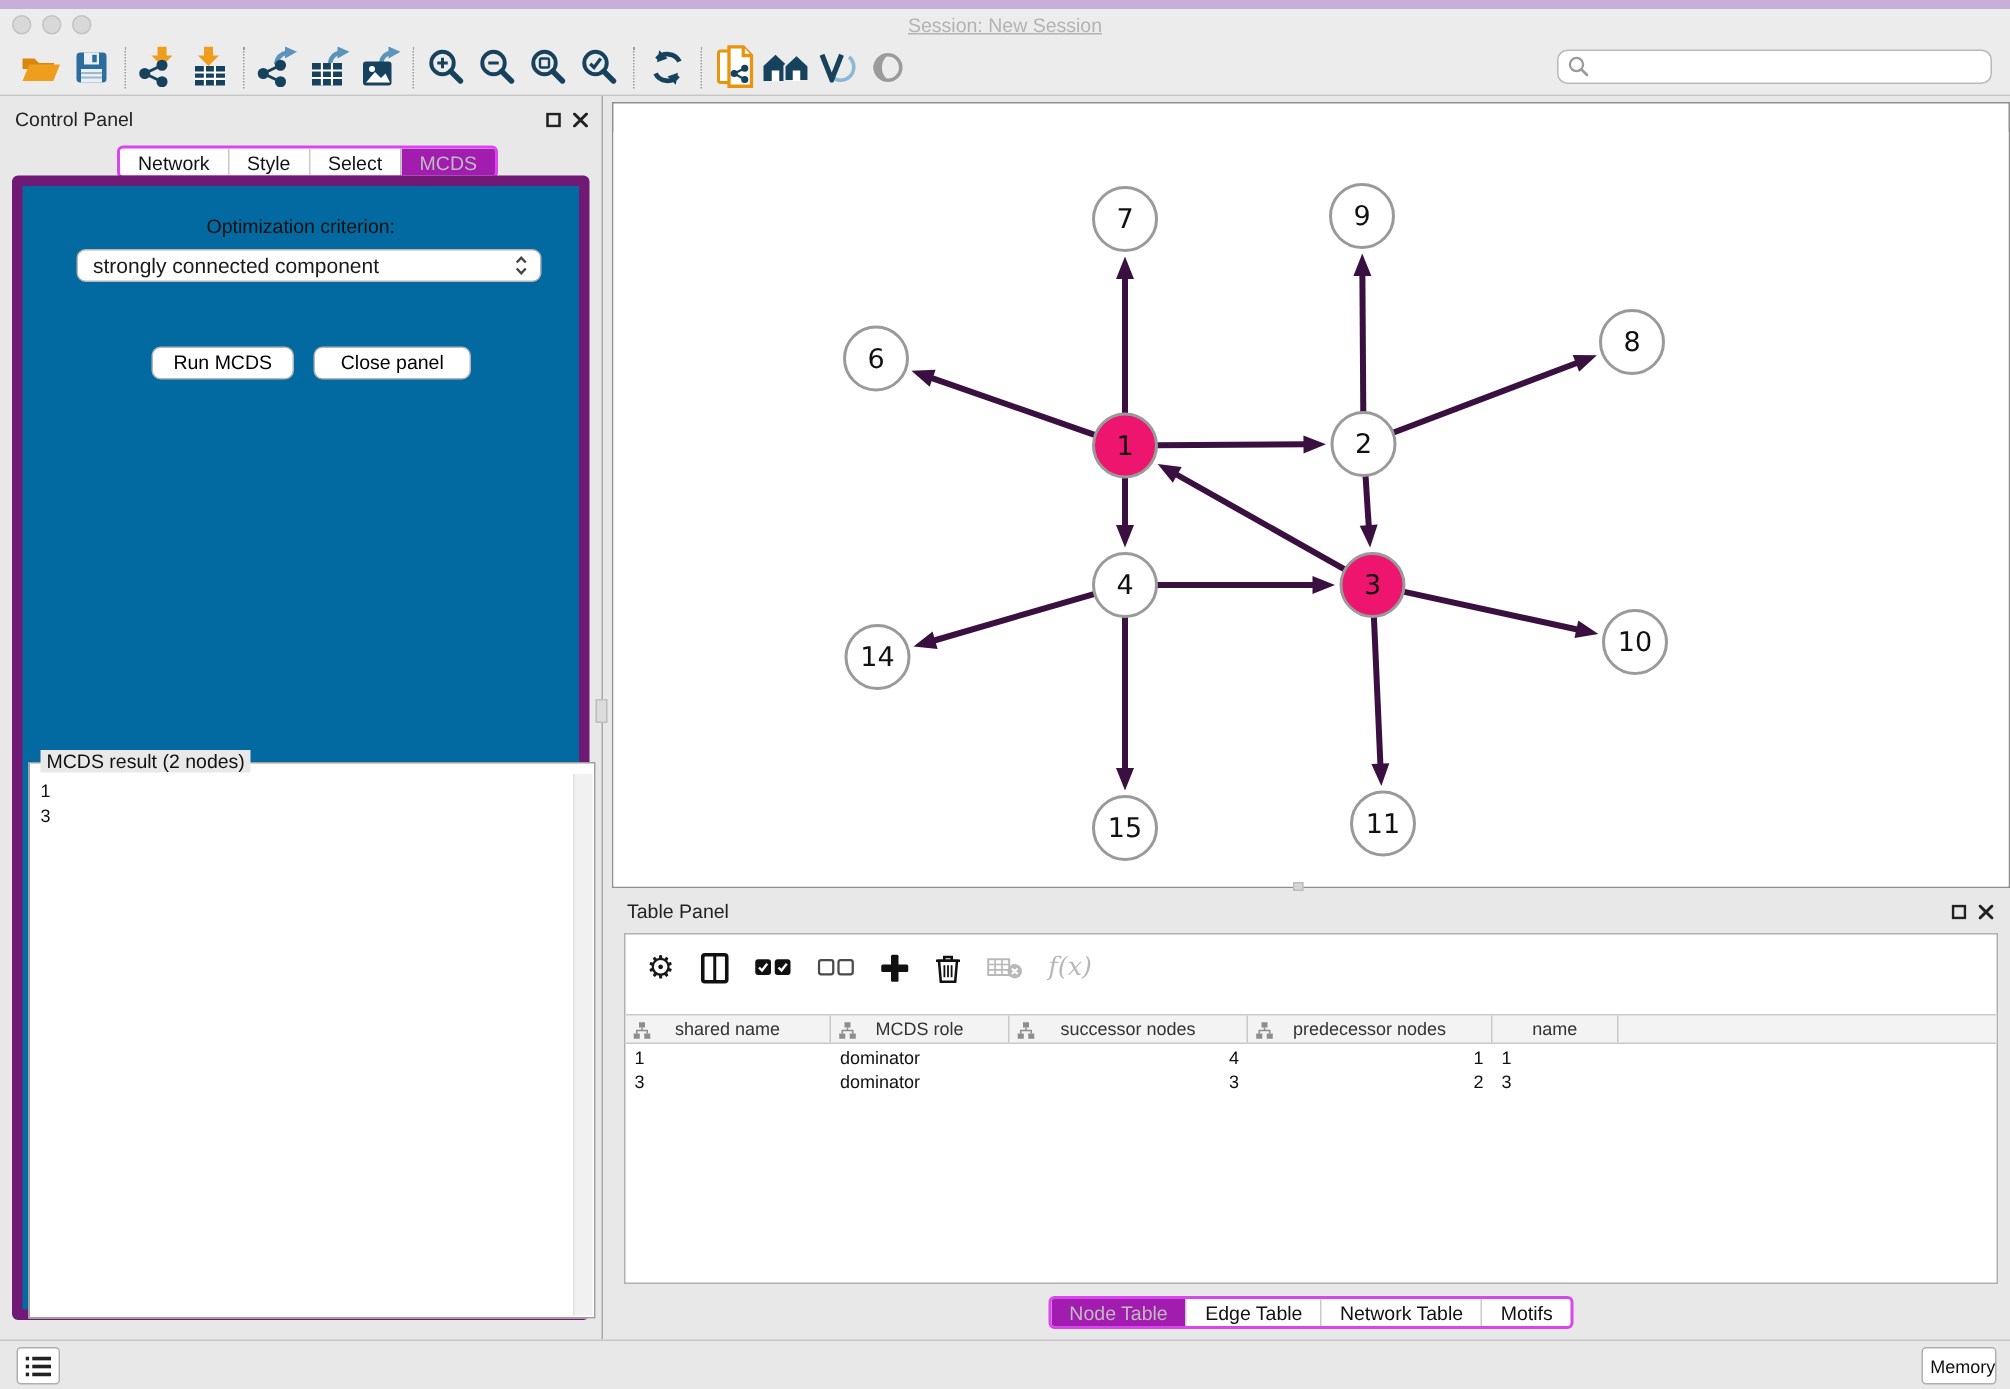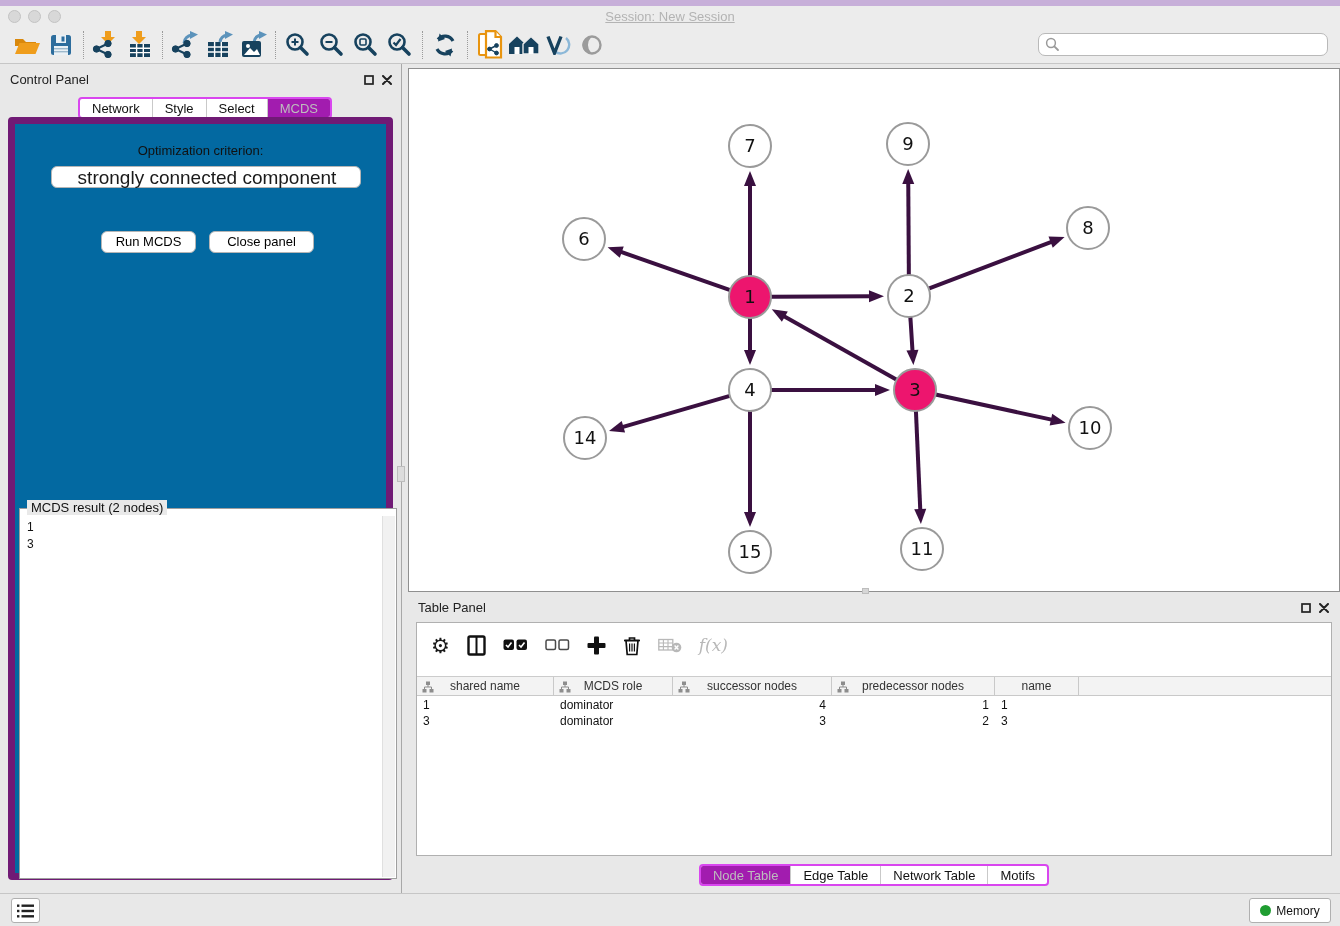--- a/index.html
+++ b/index.html
@@ -27,21 +27,21 @@
   .tabstrip { position:absolute; display:flex; height:22px; background:#fff;
               border:2px solid #d946ef; border-radius:4px; overflow:hidden; }
   .tab { font-size:13px; line-height:20px; padding:0 12px; color:#111; border-left:1px solid #c9c9c9; white-space:nowrap; }
   .tab:first-child { border-left:none; }
   .tab.active { background:#a21caf; color:#bdbdbd;text-align:right; }
   .cp-panel { position:absolute; left:8px; top:117px; width:385px; height:763px;
               background:#0369a1; border:7px solid #701a75; border-radius:4px; }
   .opt-label { position:absolute; left:0; right:0; top:19px; text-align:center; font-size:13px; color:#111; }
   .cp-select { position:absolute; left:36px; top:42px; width:310px; height:22px; background:#fff;
                border:1px solid #b5b5b5; border-radius:6px; display:flex; align-items:center;
-               padding:0 8px 0 10px; font-size:19px;flex-direction:column; }
+               padding:0 8px 0 10px; font-size:14px; }
   .cp-select span.val { flex:1; }
   .cp-btn { position:absolute; top:76px; height:22px; background:#fff; border:1px solid #b5b5b5;
             border-radius:6px; font-size:13px; text-align:center; line-height:20px;margin-top:31px; }
   .result-box { position:absolute; left:4px; top:384px; width:378px; height:371px;
                 background:#fff; border:1px solid #9f9f9f; }
   .result-legend { position:absolute; top:-9px; left:7px; background:#e9e9e9; padding:0 4px;
                    font-size:13px; color:#111; }
   .result-lines { position:absolute; left:0; top:7px; right:14px; bottom:0; padding:3px 7px;
                   font-size:12px; line-height:17px; color:#111; overflow:hidden; }
   .result-scroll { position:absolute; right:1px; top:7px; bottom:1px; width:13px;
@@ -483,19 +483,19 @@
     <span class="sb-btn" style="left:11px; width:29px;">
       <svg width="17" height="14" viewBox="0 0 17 14">
         <rect x="0" y="0.5" width="2.4" height="2.4" fill="#222"></rect>
           <rect x="4.5" y="0.5" width="12.5" height="2.4" fill="#222"></rect>
         <rect x="0" y="5.8" width="2.4" height="2.4" fill="#222"></rect>
           <rect x="4.5" y="5.8" width="12.5" height="2.4" fill="#222"></rect>
         <rect x="0" y="11.1" width="2.4" height="2.4" fill="#222"></rect>
           <rect x="4.5" y="11.1" width="12.5" height="2.4" fill="#222"></rect>
       </svg>
     </span>
-    <span class="sb-btn" style="right:9px; width:82px;">
+    <span class="sb-btn" style="right:9px; width:50px;">
       <span class="mem-dot"></span>
       <span class="mem-label">Memory</span>
     </span>
   </div>
 
 </div>
 
 </body></html>

